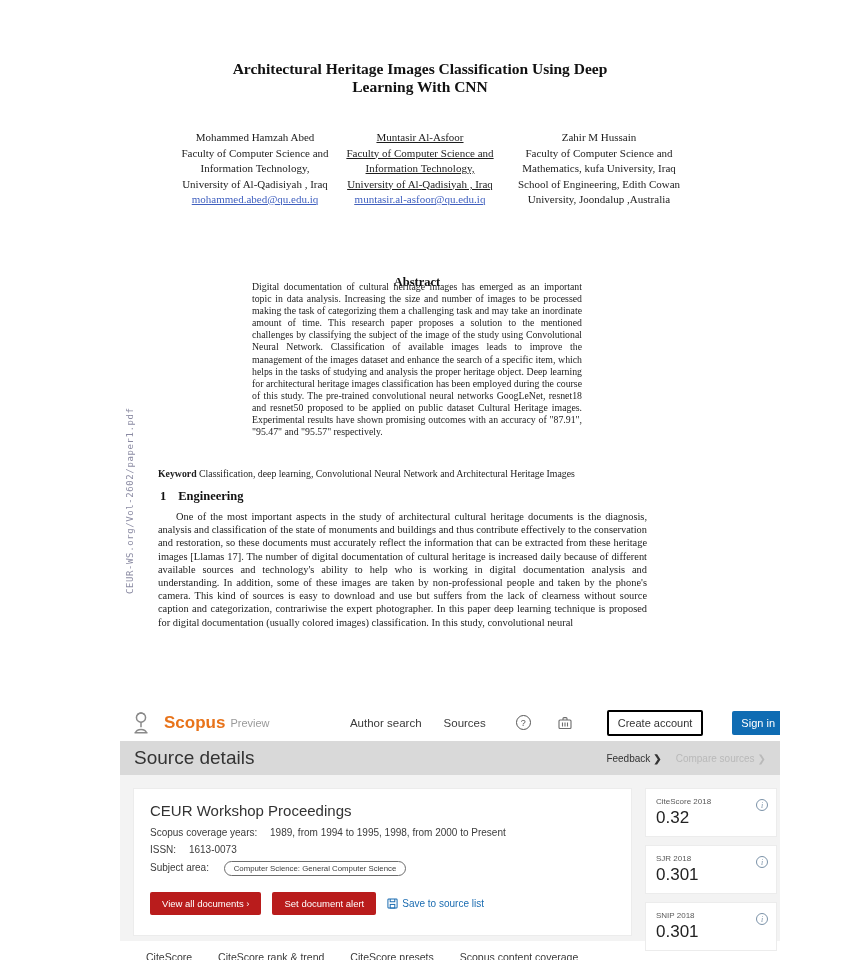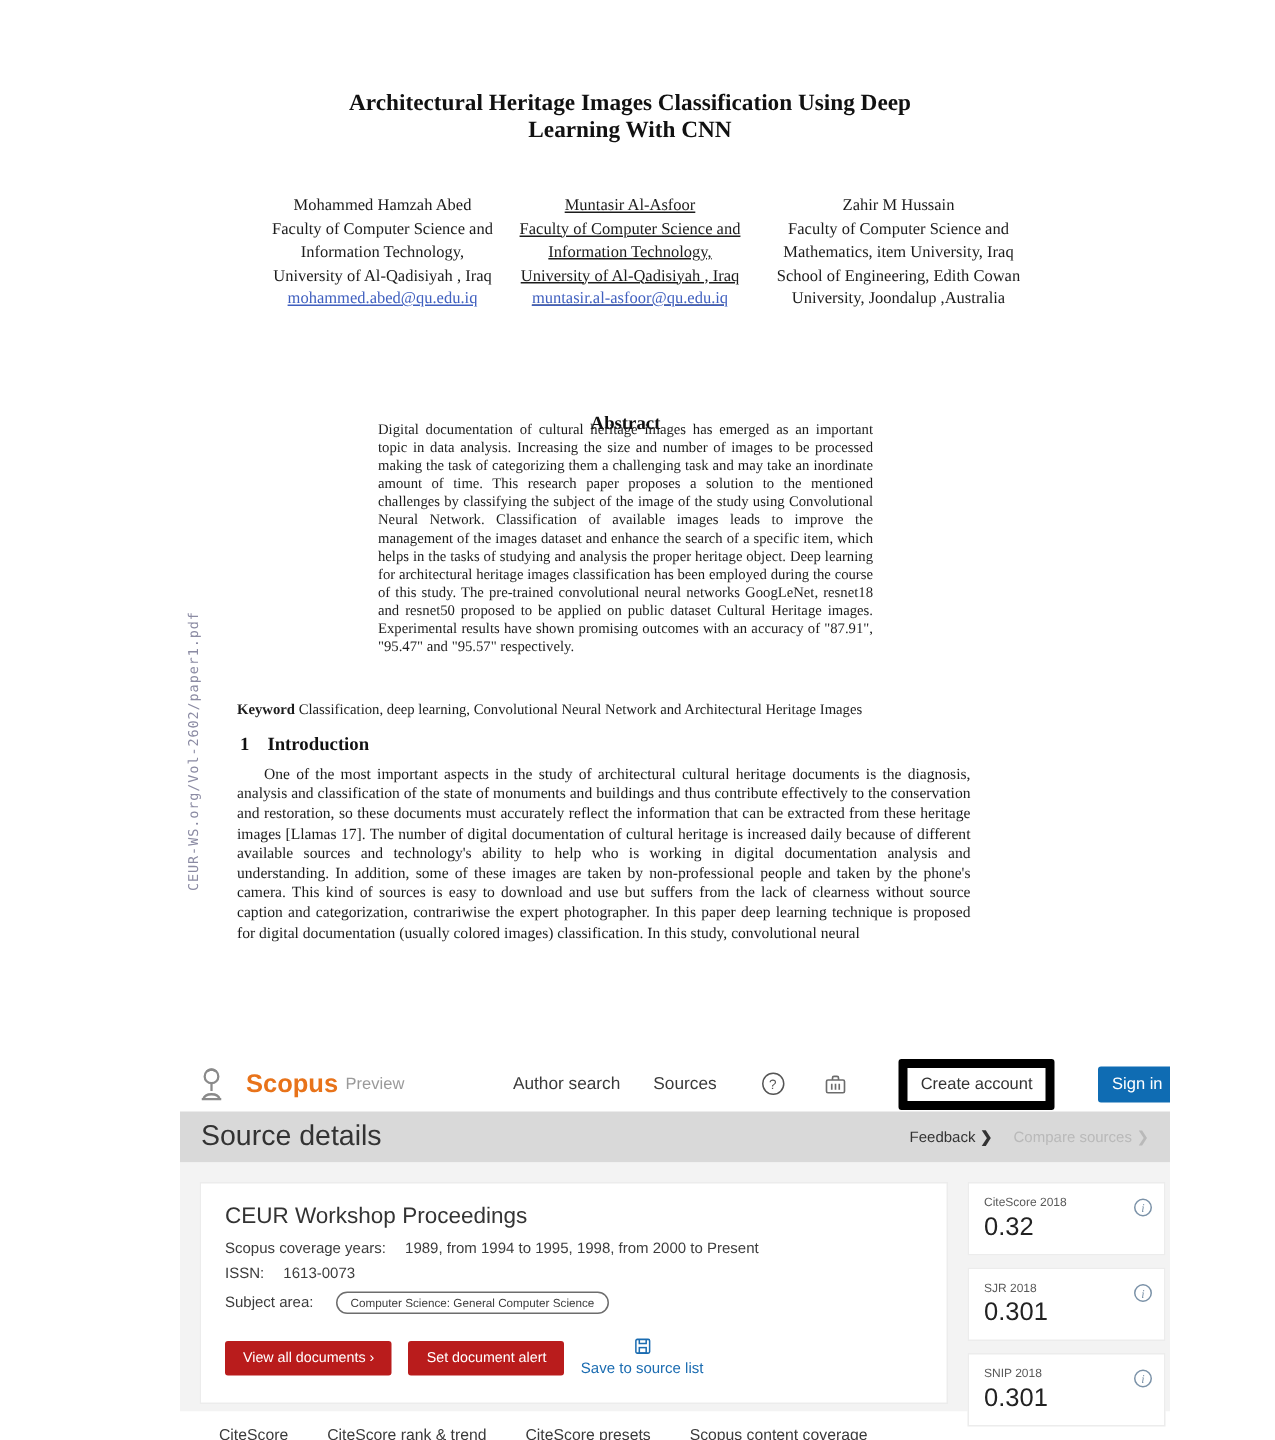--- a/index.html
+++ b/index.html
@@ -57,21 +57,21 @@
   .sc-logo { width:26px; height:26px; margin-right:10px; flex:0 0 auto; }
   .brand { font-size:17px; font-weight:bold; color:#e8731a; }
   .brand-suffix { font-size:11px; color:#9a9a9a; margin-left:5px; }
   .sc-nav { margin-left:auto; display:flex; align-items:center; gap:22px;
             font-size:11.5px; color:#3a3a3a; }
   .sc-nav .navlink { cursor:pointer; }
   .help-icon { width:15px; height:15px; border:1.2px solid #555; border-radius:50%;
                display:flex; align-items:center; justify-content:center;
                font-size:9px; color:#555; margin-left:8px; cursor:pointer; }
   .brief { margin:0 4px; cursor:pointer; display:flex; }
-  .btn-create { border:6px solid #000000; background:#fff; color:#333;
+  .btn-create { border:2px solid #000000; background:#fff; color:#333;
                 font-size:11px; padding:5px 9px; border-radius:2px;
                 margin-left:8px; cursor:pointer; white-space:nowrap; }
   .btn-signin { background:#0f6cb3; color:#fff; font-size:11px;
                 padding:6px 9px 6px 9px; border-radius:2px; border:none;
                 margin-left:7px; margin-right:-4px; cursor:pointer;
                 white-space:nowrap; }
 
   .sc-bar { height:34px; background:#d9d9d9; display:flex; align-items:center;
             padding:0 14px; }
   .sc-bar .ptitle { font-size:19px; color:#333; font-weight:400; }
@@ -88,21 +88,21 @@
   .src-title { font-size:15px; color:#333; margin-bottom:8px; }
   .meta-line { font-size:10px; color:#3c3c3c; margin-bottom:6px; }
   .meta-line .lbl { margin-right:10px; }
   .pill { display:inline-block; border:1px solid #6d6d6d; border-radius:10px;
           font-size:7.8px; padding:2px 9px; color:#3c3c3c; cursor:pointer;
           margin-left:2px; }
   .btn-row { margin-top:16px; display:flex; align-items:center; gap:11px; }
   .gbtn { background:#b91c1c; color:#fff; border:none; border-radius:2px;
           font-size:9.5px; padding:6px 12px; cursor:pointer; white-space:nowrap; }
   .save-link { color:#1b6cb1; font-size:10px; display:flex; align-items:center;
-               gap:4px; cursor:pointer;flex-direction:column; }
+               gap:4px; cursor:pointer; }
 
   .metrics { width:132px; flex:0 0 auto; display:flex; flex-direction:column;
              gap:8px; }
   .metric-card { background:#fff; border:1px solid #ececec; position:relative;
                  padding:8px 10px; flex:1 1 auto; }
   .m-label { font-size:8px; color:#595959; }
   .m-value { font-size:17px; color:#222; margin-top:2px; }
   .info-icon { position:absolute; right:8px; top:10px; width:12px; height:12px;
                border:1px solid #7b92a8; border-radius:50%; color:#7b92a8;
                font-size:8px; font-family:"Liberation Serif", serif; font-style:italic;
@@ -138,34 +138,34 @@
     <div>Muntasir Al-Asfoor</div>
     <div>Faculty of Computer Science and</div>
     <div>Information Technology,</div>
     <div>University of Al-Qadisiyah , Iraq</div>
     <div class="email"><span>muntasir.al-asfoor@qu.edu.iq</span></div>
   </div>
 
   <div class="author-col col3">
     <div>Zahir M Hussain</div>
     <div>Faculty of Computer Science and</div>
-    <div>Mathematics, item University, Iraq</div>
+    <div>Mathematics, kufa University, Iraq</div>
     <div>School of Engineering, Edith Cowan</div>
     <div>University, Joondalup ,Australia</div>
   </div>
 
   <div class="abs-head">Abstract</div>
   <div class="abs-text">Digital documentation of cultural heritage images has emerged as an important topic in data analysis. Increasing the size and number of images to be processed making the task of categorizing them a challenging task and may take an inordinate amount of time. This research paper proposes a solution to the mentioned challenges by classifying the subject of the image of the study using Convolutional Neural Network. Classification of available images leads to improve the management of the images dataset and enhance the search of a specific item, which helps in the tasks of studying and analysis the proper heritage object. Deep learning for architectural heritage images classification has been employed during the course of this study. The pre-trained convolutional neural networks GoogLeNet, resnet18 and resnet50 proposed to be applied on public dataset Cultural Heritage images. Experimental results have shown promising outcomes with an accuracy of "87.91", "95.47" and "95.57" respectively.</div>
 
   <div class="kw-line">
     <b>Keyword</b><span> Classification, deep learning, Convolutional Neural Network and Architectural Heritage Images</span>
   </div>
 
   <div class="sec-head">
-    <span class="num">1</span><span>Introduction</span>
+    <span class="num">1</span><span>Engineering</span>
   </div>
   <div class="intro-text">One of the most important aspects in the study of architectural cultural heritage documents is the diagnosis, analysis and classification of the state of monuments and buildings and thus contribute effectively to the conservation and restoration, so these documents must accurately reflect the information that can be extracted from these heritage images [Llamas 17]. The number of digital documentation of cultural heritage is increased daily because of different available sources and technology's ability to help who is working in digital documentation analysis and understanding. In addition, some of these images are taken by non-professional people and taken by the phone's camera. This kind of sources is easy to download and use but suffers from the lack of clearness without source caption and categorization, contrariwise the expert photographer. In this paper deep learning technique is proposed for digital documentation (usually colored images) classification. In this study, convolutional neural</div>
 </div>
 
 <div class="scopus">
 
   <div class="sc-header">
     <svg class="sc-logo" viewBox="0 0 24 24" fill="none" stroke="#8a8a8a" stroke-width="1.4">
       <circle cx="12" cy="7" r="4.2"></circle>
       <path d="M12 11 v5"></path>

